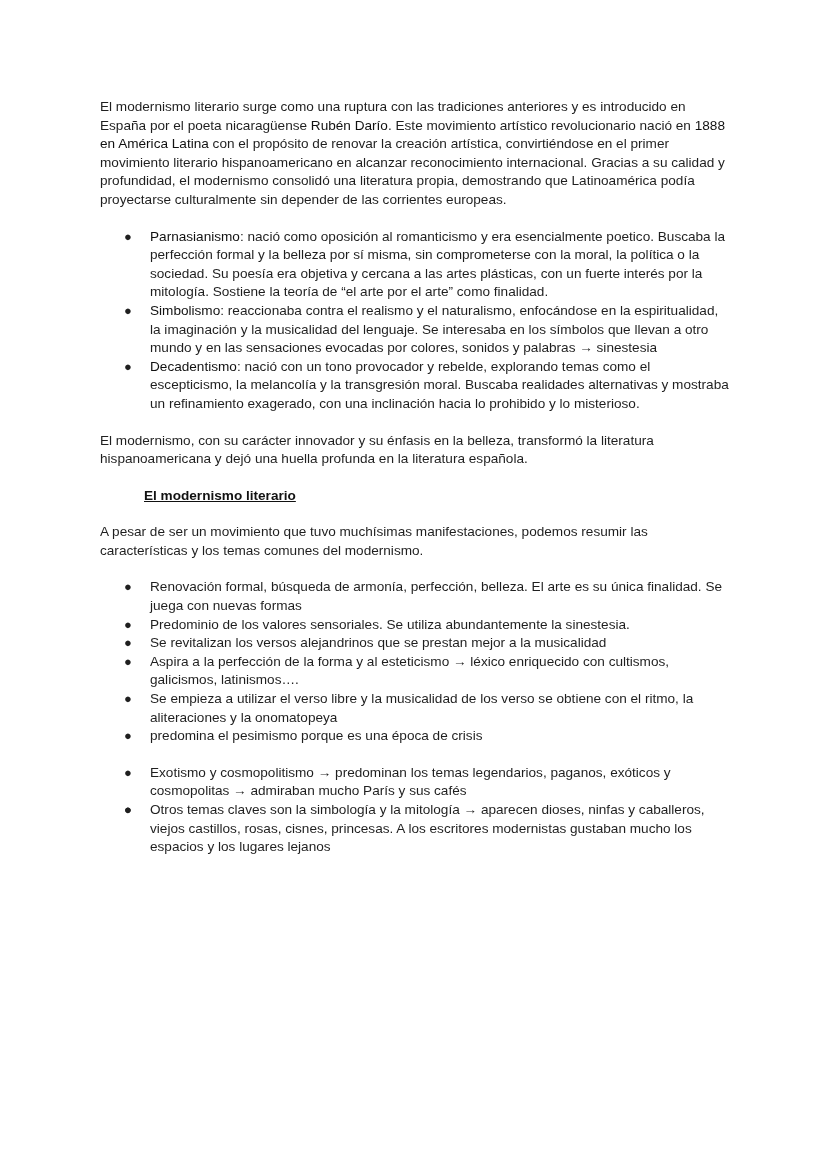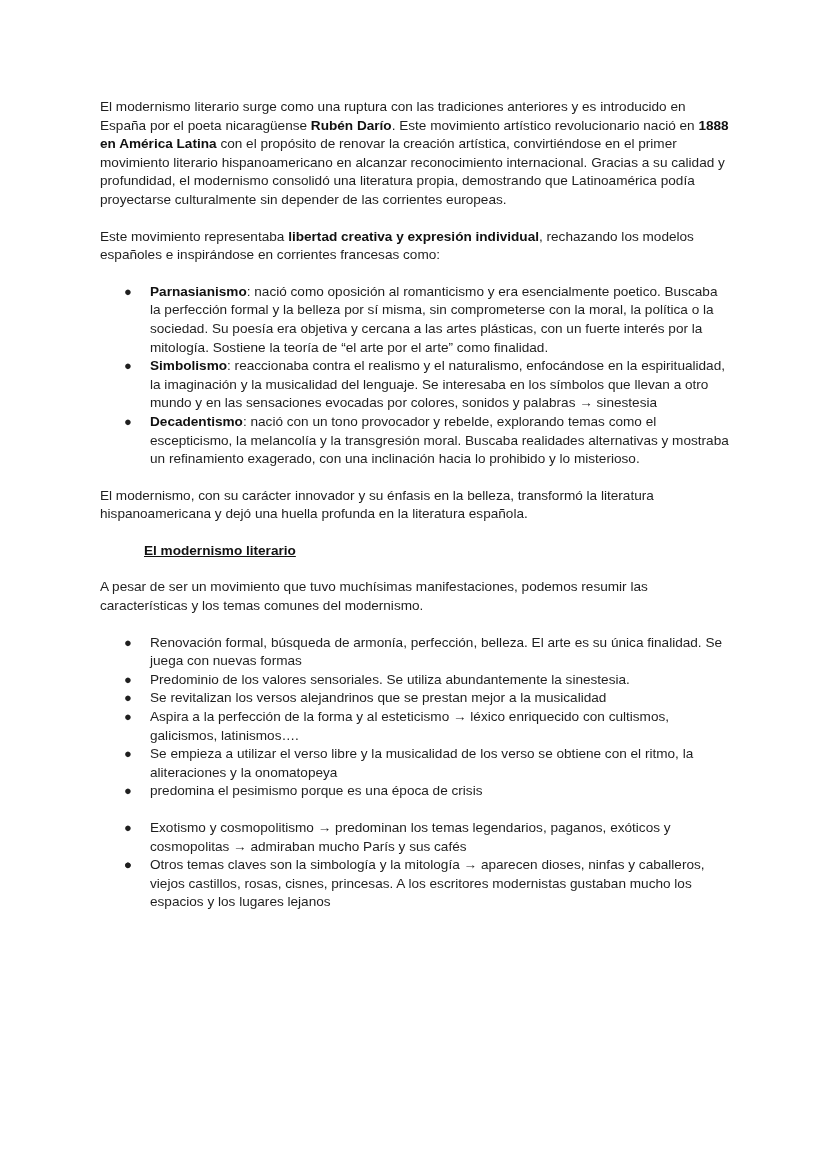--- a/index.html
+++ b/index.html
@@ -19,21 +19,21 @@
     }
     .page {
       position: absolute;
       left: 100px;
       top: 98px;
       width: 630px;
     }
     p {
       margin: 0 0 18px 0;
     }
-    b { font-weight: bold; color: #111; }
+    b { font-weight: normal; color: #111; }
     .heading {
       font-weight: bold;
       text-decoration: underline;
       margin: 0 0 18px 0;
       color: #111;
       padding-left: 44px;
     }
     ul {
       list-style: none;
       margin: 0 0 18px 0;
@@ -54,23 +54,20 @@
   </style>
 </head>
 <body>
 
 <div class="page">
 
   <p>
     <span>El modernismo literario surge como una ruptura con las tradiciones anteriores y es introducido en España por el poeta nicaragüense </span><b>Rubén Darío</b><span>. Este movimiento artístico revolucionario nació en </span><b>1888 en América Latina</b><span> con el propósito de renovar la creación artística, convirtiéndose en el primer movimiento literario hispanoamericano en alcanzar reconocimiento internacional. Gracias a su calidad y profundidad, el modernismo consolidó una literatura propia, demostrando que Latinoamérica podía proyectarse culturalmente sin depender de las corrientes europeas.</span>
   </p>
 
-  <p>
-    <span>Este movimiento representaba </span><b>libertad creativa y expresión individual</b><span>, rechazando los modelos españoles e inspirándose en corrientes francesas como:</span>
-  </p>
 
   <ul>
     <li>
       <span class="bullet">●</span><b>Parnasianismo</b><span>: nació como oposición al romanticismo y era esencialmente poetico. Buscaba la perfección formal y la belleza por sí misma, sin comprometerse con la moral, la política o la sociedad. Su poesía era objetiva y cercana a las artes plásticas, con un fuerte interés por la mitología. Sostiene la teoría de “el arte por el arte” como finalidad.</span>
     </li>
     <li>
       <span class="bullet">●</span><b>Simbolismo</b><span>: reaccionaba contra el realismo y el naturalismo, enfocándose en la espiritualidad, la imaginación y la musicalidad del lenguaje. Se interesaba en los símbolos que llevan a otro mundo y en las sensaciones evocadas por colores, sonidos y palabras → sinestesia</span>
     </li>
     <li>
       <span class="bullet">●</span><b>Decadentismo</b><span>: nació con un tono provocador y rebelde, explorando temas como el escepticismo, la melancolía y la transgresión moral. Buscaba realidades alternativas y mostraba un refinamiento exagerado, con una inclinación hacia lo prohibido y lo misterioso.</span>

